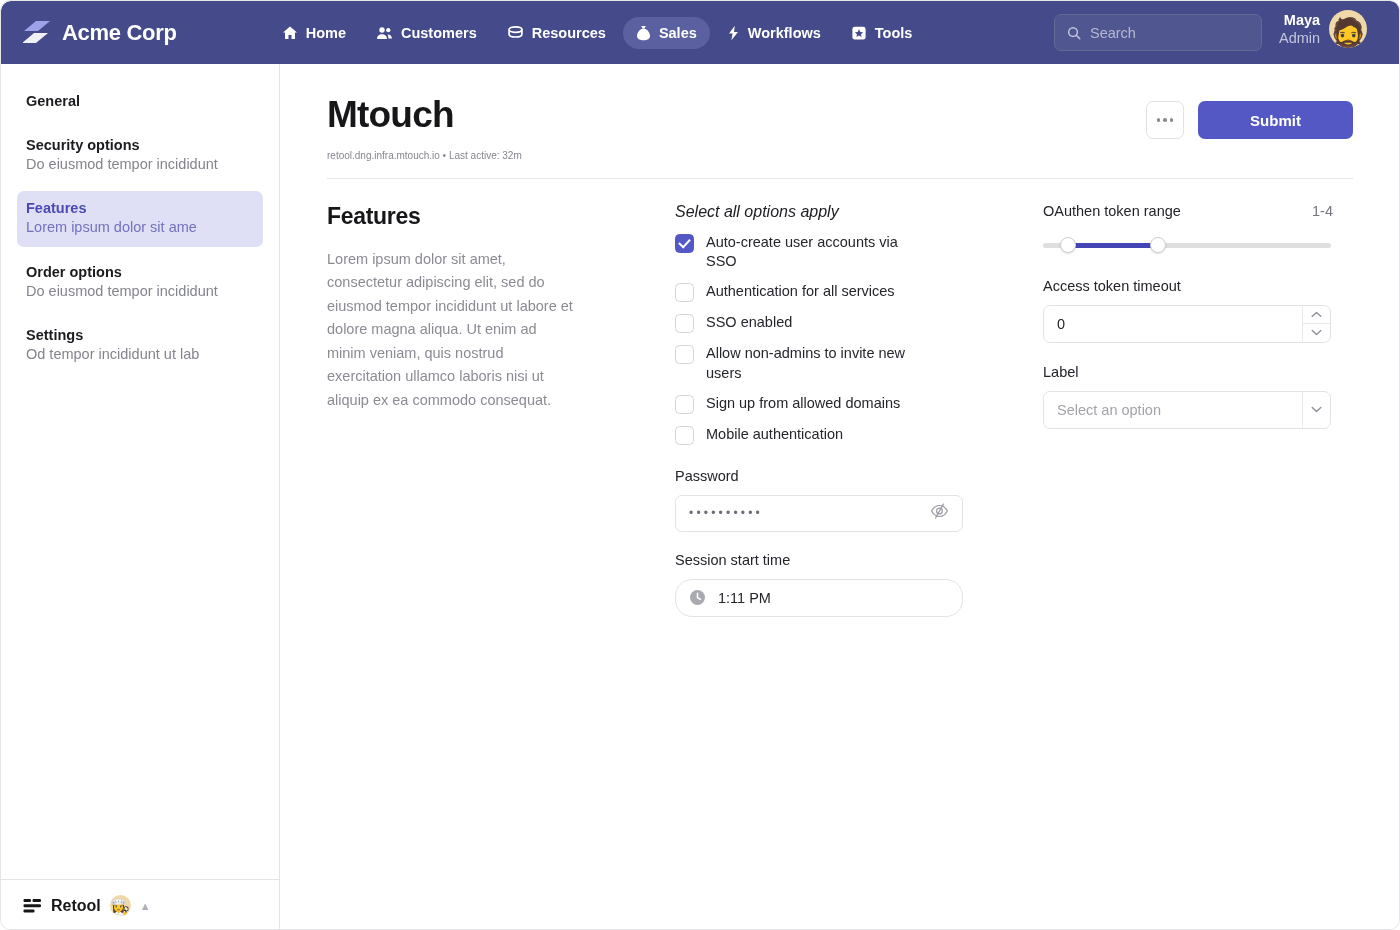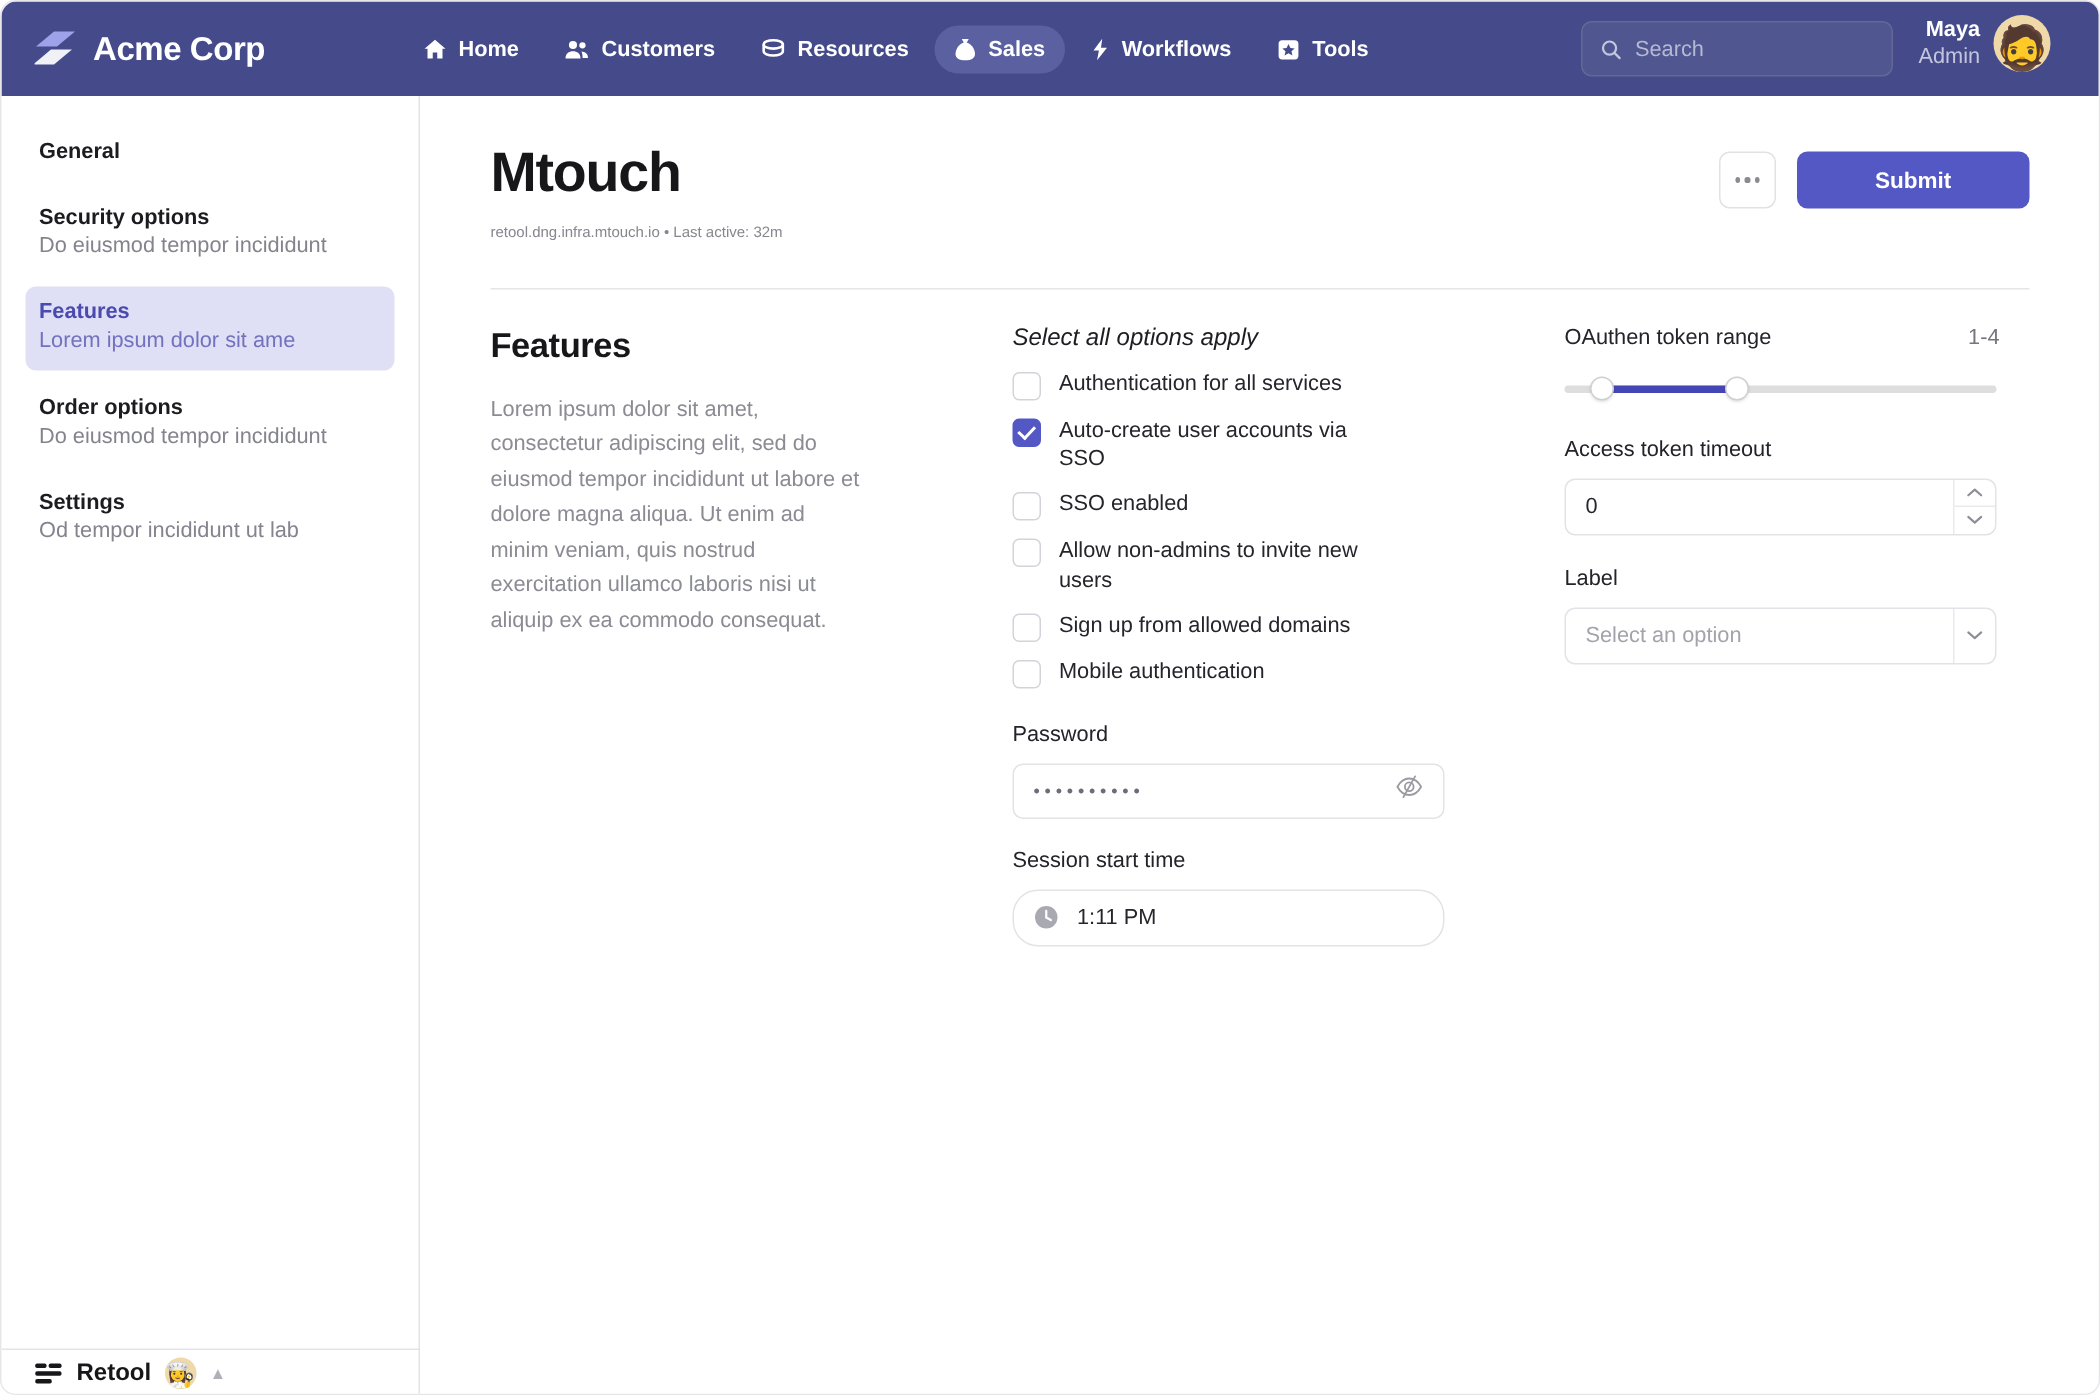--- a/index.html
+++ b/index.html
@@ -104,21 +104,21 @@
   }
   .side-item .sd {
     font-size: 14.5px; color: #84848e; line-height: 1.33;
   }
   .side-item.active { background: #dfdff5; }
   .side-item.active .st { color: #4a4ab0; }
   .side-item.active .sd { color: #7272be; }
 
   .sidebar-footer {
     position: absolute; left: 0; bottom: 0;
-    width: 279px; height: 32px;
+    width: 279px; height: 52px;
     border-top: 1px solid #e4e4e7;
     display: flex; align-items: center; gap: 9px;
     padding-left: 22px;
   }
   .retool-name { font-size: 16px; font-weight: bold; color: #17171a; }
   .retool-avatar {
     width: 21px; height: 21px; border-radius: 50%;
     background: #f0d9a8; overflow: hidden;
     display: flex; align-items: flex-end; justify-content: center;
     font-size: 16px; line-height: 1;
@@ -130,21 +130,21 @@
   .main {
     position: absolute; left: 279px; top: 63px;
     width: 1121px; height: 867px;
     background: #ffffff;
     padding: 31px 48px 0 47px;
     overflow: hidden;
   }
   .page-head {
     position: relative;
     border-bottom: 1px solid #e6e6e9;
-    padding-bottom: 31px;
+    padding-bottom: 17px;
   }
   .page-title {
     font-size: 37px; font-weight: bold; color: #17171a;
     letter-spacing: -0.8px; line-height: 1.1;
   }
   .page-sub {
     margin-top: 14px;
     font-size: 10px; color: #86868f;
   }
   .head-actions {
@@ -469,27 +469,27 @@
       <div class="col-left">
         <div class="section-title">Features</div>
         <div class="section-desc">Lorem ipsum dolor sit amet, consectetur adipiscing elit, sed do eiusmod tempor incididunt ut labore et dolore magna aliqua. Ut enim ad minim veniam, quis nostrud exercitation ullamco laboris nisi ut aliquip ex ea commodo consequat.</div>
       </div>
 
       <div class="col-mid">
 
         <div class="group-label">Select all options apply</div>
 
         <div class="check-row">
+          <span class="cbox on"></span>
+          <span class="check-label">Auto-create user accounts via SSO</span>
+        </div>
+
+        <div class="check-row">
           <span class="cbox"></span>
           <span class="check-label">Authentication for all services</span>
-        </div>
-
-        <div class="check-row">
-          <span class="cbox on"></span>
-          <span class="check-label">Auto-create user accounts via SSO</span>
         </div>
 
         <div class="check-row">
           <span class="cbox"></span>
           <span class="check-label">SSO enabled</span>
         </div>
 
         <div class="check-row">
           <span class="cbox"></span>
           <span class="check-label">Allow non-admins to invite new users</span>

